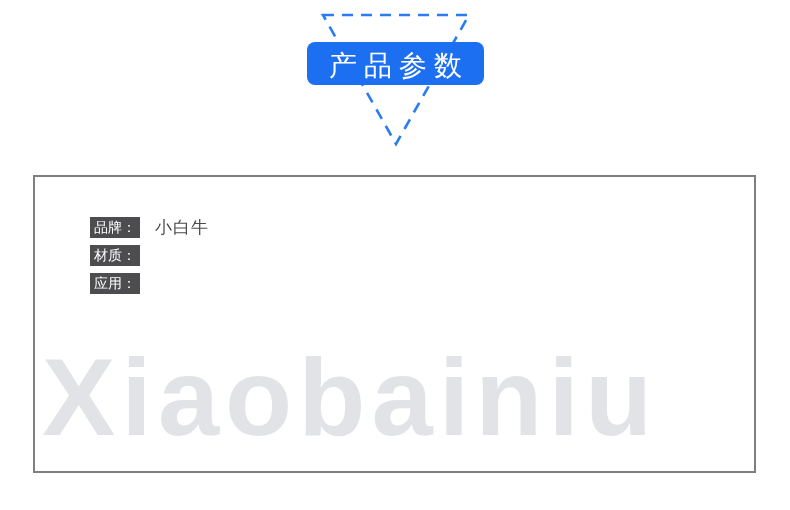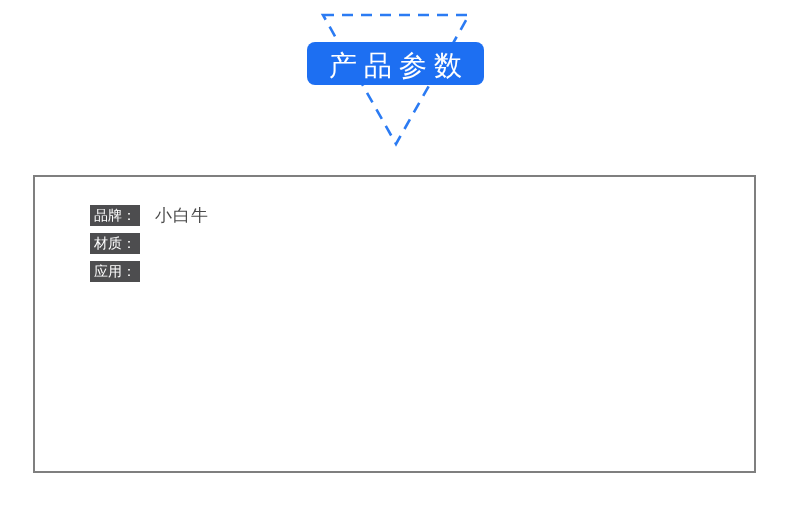--- a/index.html
+++ b/index.html
@@ -55,21 +55,21 @@
     width: 719px;
     height: 294px;
     border: 2px solid var(--panel-border-gray, #7f7f7f);
     background: #ffffff;
   }
 
   
   .fields {
     position: absolute;
     left: 55px;
-    top: 28px;
+    top: 40px;
   }
   .field-row {
     display: flex;
     align-items: center;
     height: 21px;
     margin-bottom: 7px;
   }
   .badge {
     display: inline-block;
     background: var(--badge-gray, #4d4d4f);
@@ -158,14 +158,15 @@
       <div class="field-row">
         <span class="badge">材质：</span>
       </div>
       <div class="field-row">
         <span class="badge">应用：</span>
       </div>
     </div>
 
   </div>
 
+  <div class="watermark">Xiaobainiu</div>
 
 </div>
 
 </body></html>

